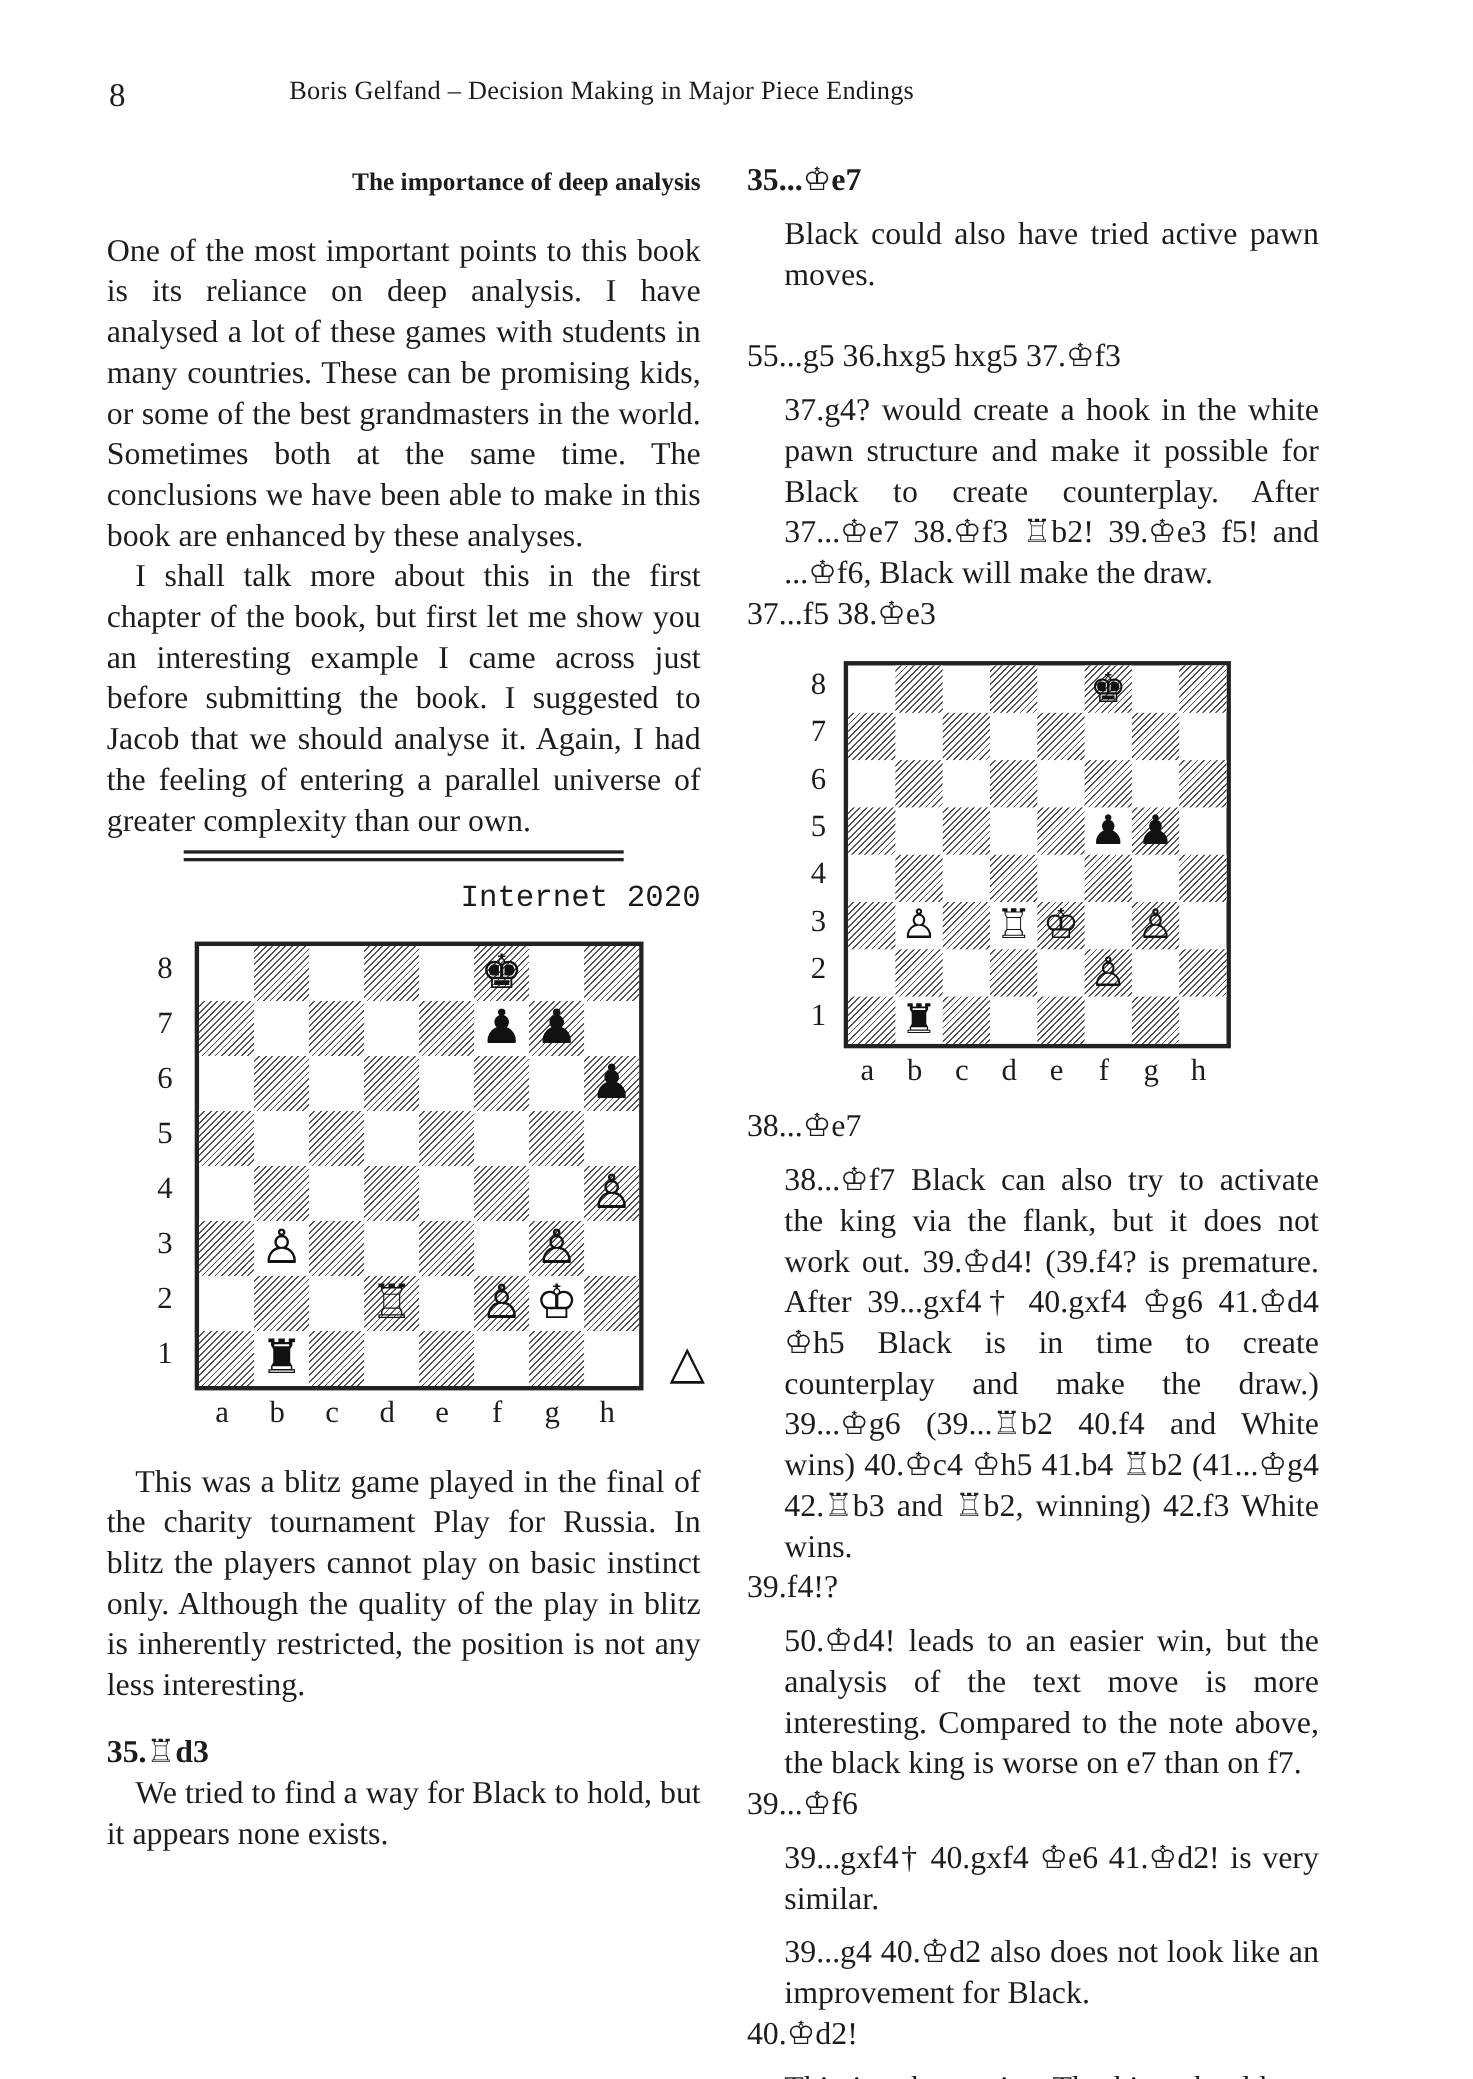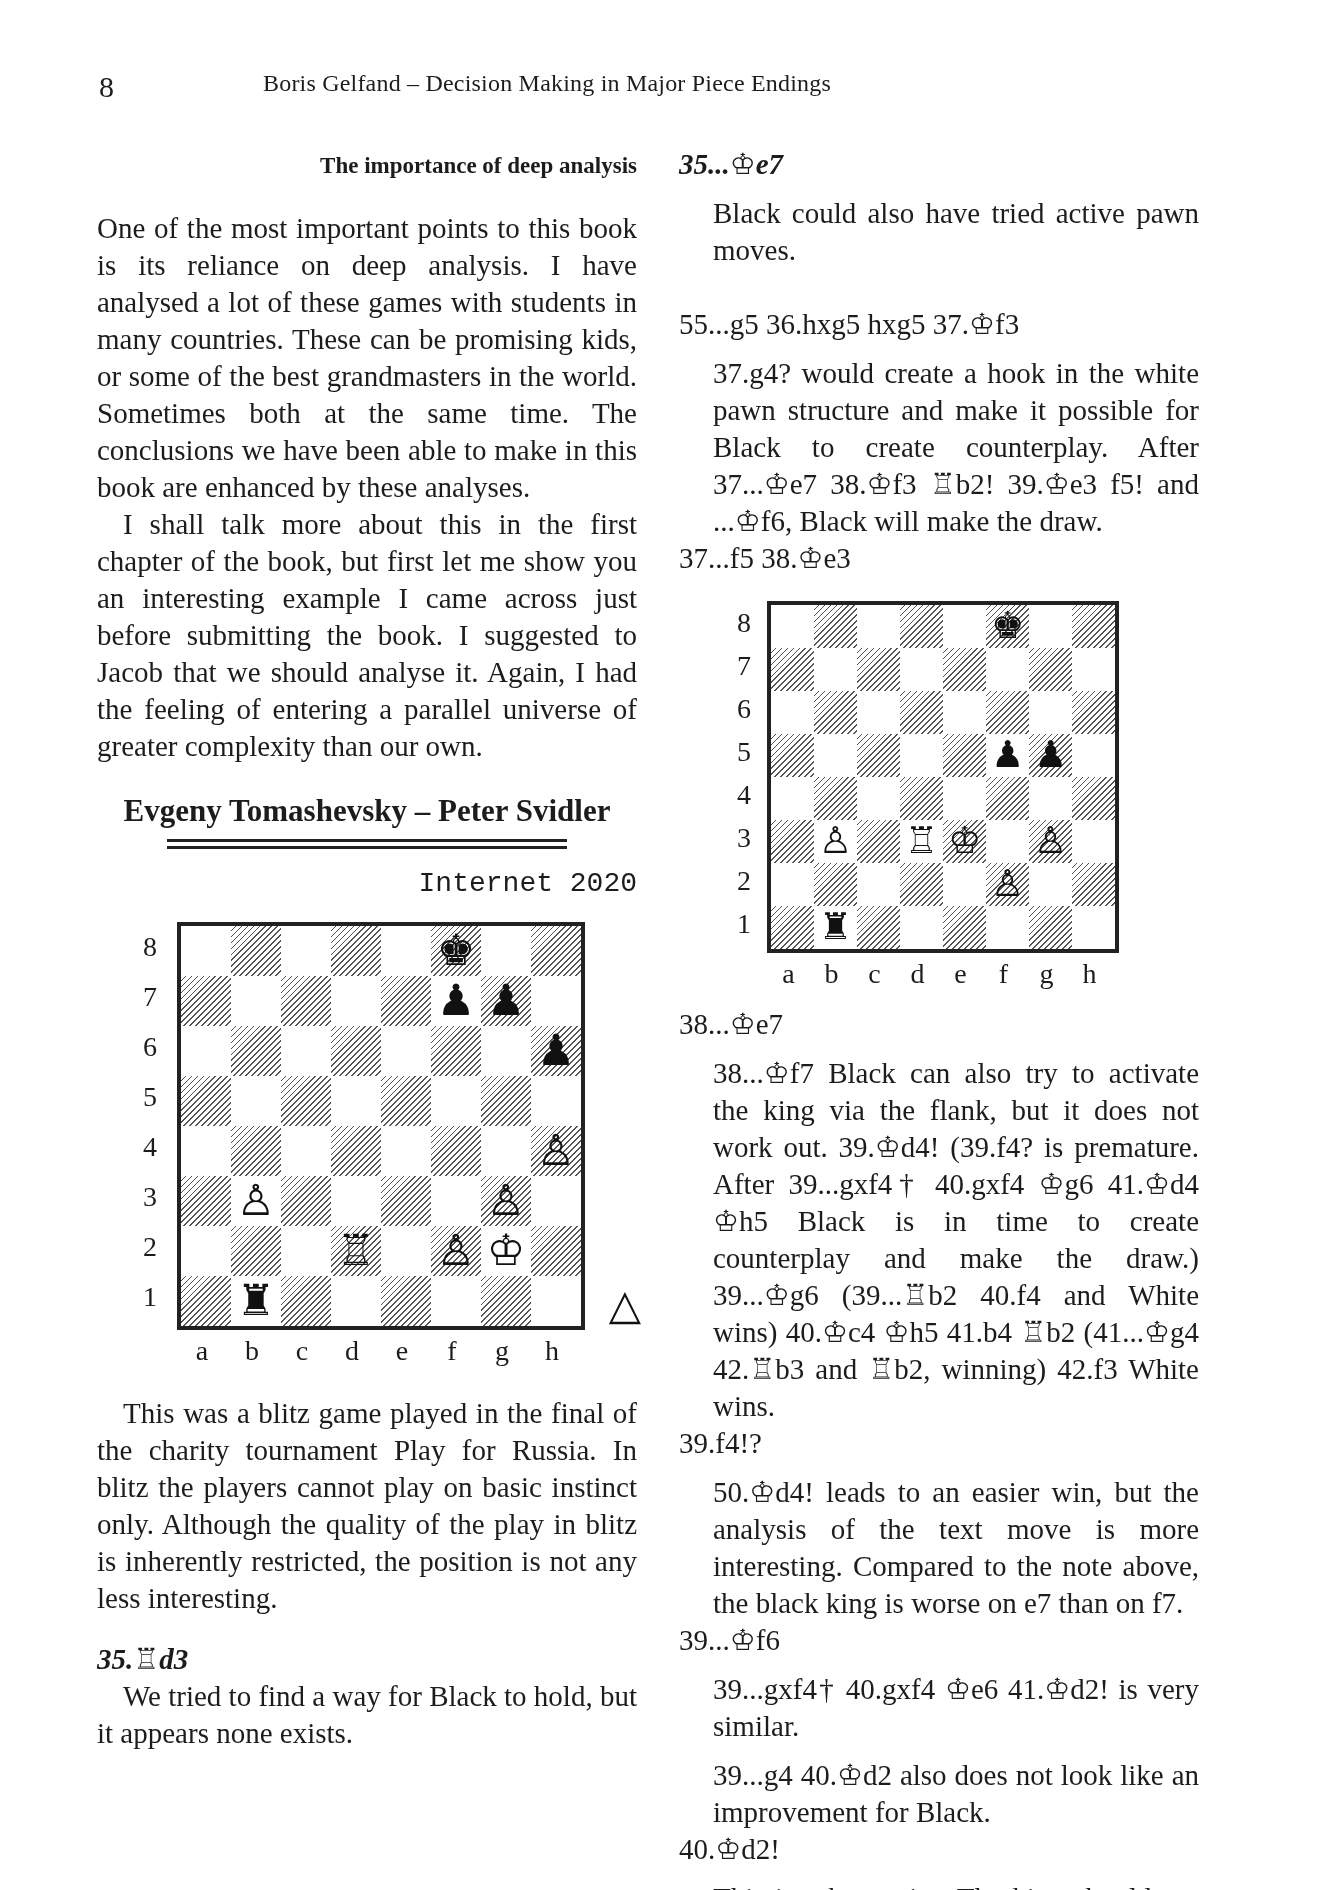--- a/index.html
+++ b/index.html
@@ -23,21 +23,21 @@
   .col-left{width:540px;}
   .col-right{width:520px;}
   p{margin:0;font-size:29px;line-height:37px;text-align:justify;}
   .ti{text-indent:26px;}
   .section-heading{margin:0 0 24px 0;font-size:23px;line-height:40px;font-weight:bold;text-align:right;}
   .game-heading{margin:26px 0 0 0;font-size:31px;line-height:40px;font-weight:bold;text-align:center;}
   .double-rule{width:400px;height:10px;box-sizing:border-box;margin:8px auto 16px auto;
     border-top:3px solid #222;border-bottom:3px solid #222;}
   .site{text-align:right;font-size:28px;line-height:37px;margin-bottom:20px;font-family:Liberation Mono, monospace;}
   .move-line{font-size:29px;line-height:37px;text-align:left;}
-  .bold{font-weight:bold;font-style:italic;}
+  .bold{font-weight:bold;}
   .mt{margin-top:24px;}
   .comment{margin-left:34px;margin-top:12px;}
   .vspace{height:37px;}
   .it{}
   
   .diagram{--sq:50px;--pf:43px;--lab:34px;margin:0;padding:0;}
   .diagram.small{--sq:43px;--pf:37px;--lab:30px;}
   .diagram .offset-left{margin-left:46px;}
   .diagram.small .offset-left{margin-left:58px;}
   .diag-flex{display:flex;position:relative;width:max-content;}
@@ -68,21 +68,20 @@
   </div>
 
   <div class="columns">
 
     <div class="col-left">
       <h1 class="section-heading">The importance of deep analysis</h1>
 
       <p>One of the most important points to this book is its reliance on deep analysis. I have analysed a lot of these games with students in many countries. These can be promising kids, or some of the best grandmasters in the world. Sometimes both at the same time. The conclusions we have been able to make in this book are enhanced by these analyses.</p>
       <p class="ti">I shall talk more about this in the first chapter of the book, but first let me show you an interesting example I came across just before submitting the book. I suggested to Jacob that we should analyse it. Again, I had the feeling of entering a parallel universe of greater complexity than our own.</p>
 
-      <h2 class="game-heading">Evgeny Tomashevsky – Peter Svidler</h2>
       <div class="double-rule"></div>
       <div class="site">Internet 2020</div>
 
       <figure class="diagram">
         <div class="offset-left board-area">
             <div class="diag-flex">
               <div class="rank-labs">
                 <div class="rank-lab">8</div>
                 <div class="rank-lab">7</div>
                 <div class="rank-lab">6</div>

